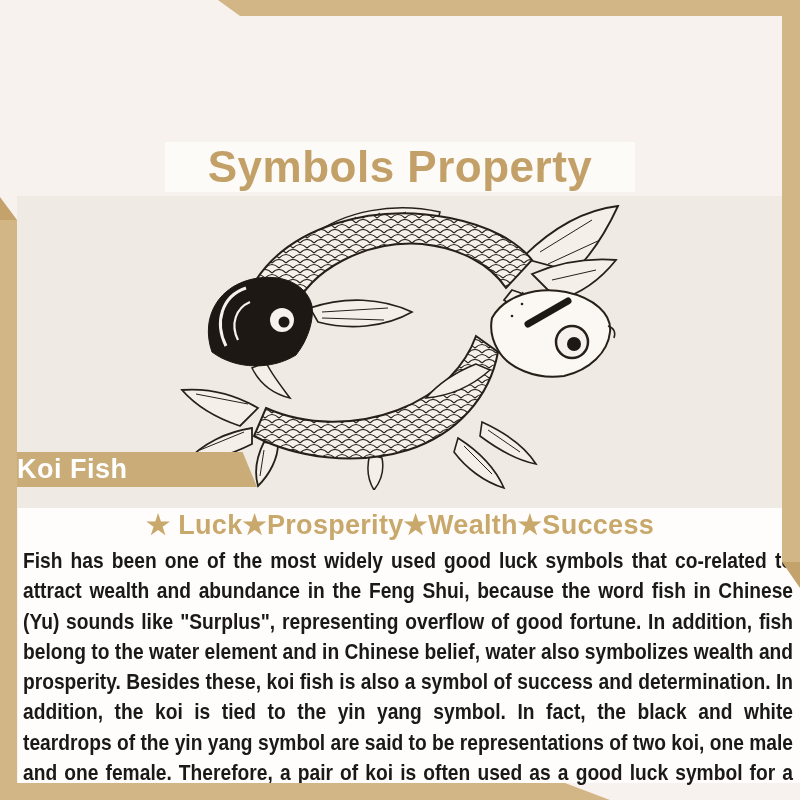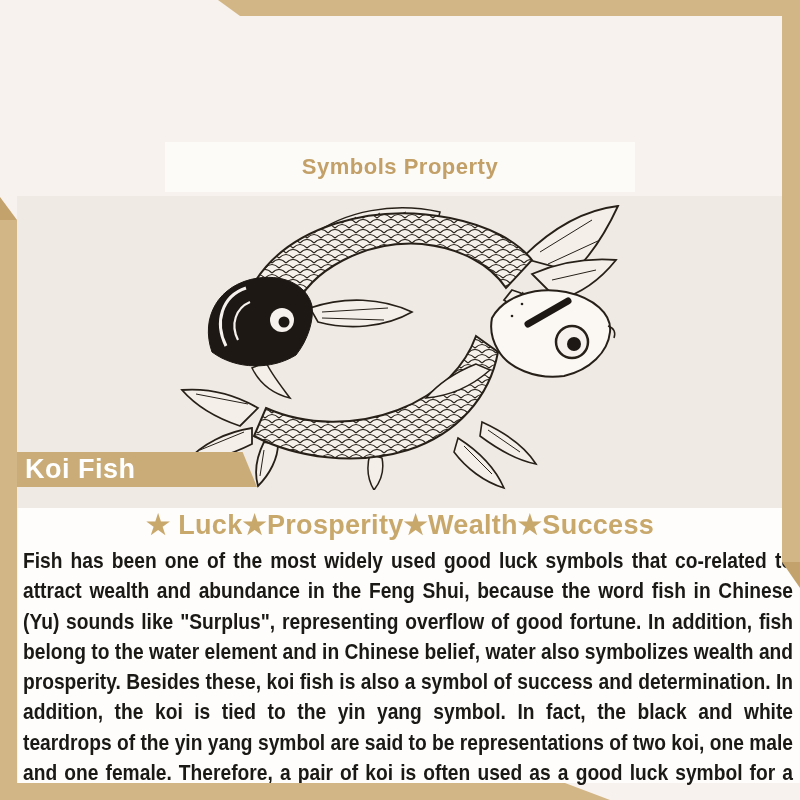--- a/index.html
+++ b/index.html
@@ -8,32 +8,32 @@
 
   
   .fish-panel{position:absolute;left:17px;top:196px;width:765px;height:312px;background:#f0eae4;}
 
   
   .text-area{position:absolute;left:18px;top:508px;width:782px;height:275px;background:#fefdfb;}
 
   
   .title-band{position:absolute;left:165px;top:142px;width:470px;height:50px;background:#fdfbf8;}
   .title-band h1{margin:0;height:50px;line-height:50px;text-align:center;
-                 font-size:22px;font-weight:bold;color:#c2a068;letter-spacing:.5px;}
+                 font-size:44px;font-weight:bold;color:#c2a068;letter-spacing:.5px;}
 
   
   .logo{position:absolute;left:210px;top:28px;width:340px;height:94px;}
 
   
   .koi{position:absolute;left:160px;top:200px;width:470px;height:290px;}
 
   
   .banner{position:absolute;left:17px;top:452px;width:240px;height:35px;background:#c9ac77;
           clip-path:polygon(0 0,94% 0,100% 100%,0 100%);}
-  .banner span{display:block;padding-left:8px;line-height:35px;font-size:27px;font-weight:bold;
+  .banner span{display:block;padding-left:0;line-height:35px;font-size:27px;font-weight:bold;
                color:#ffffff;letter-spacing:.5px;}
 
   
   .tagline{position:absolute;left:18px;top:509px;width:764px;text-align:center;
            font-size:27px;font-weight:bold;color:#c9a86c;letter-spacing:.3px;}
 
   
   .paragraph{position:absolute;left:23px;top:546px;width:902px;
              transform:scaleX(.8537);transform-origin:left top;
              font-size:22.5px;font-weight:bold;line-height:30.3px;color:#1b1916;

